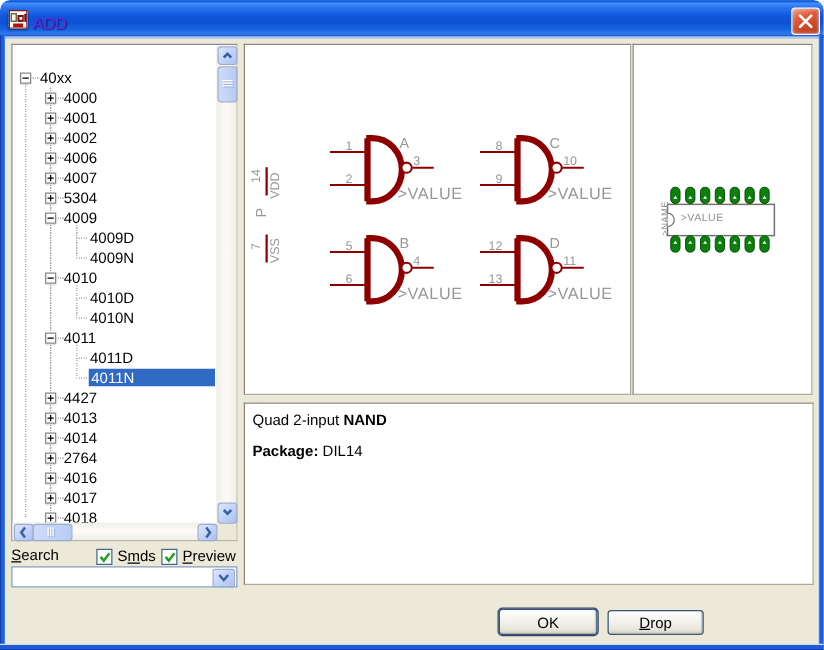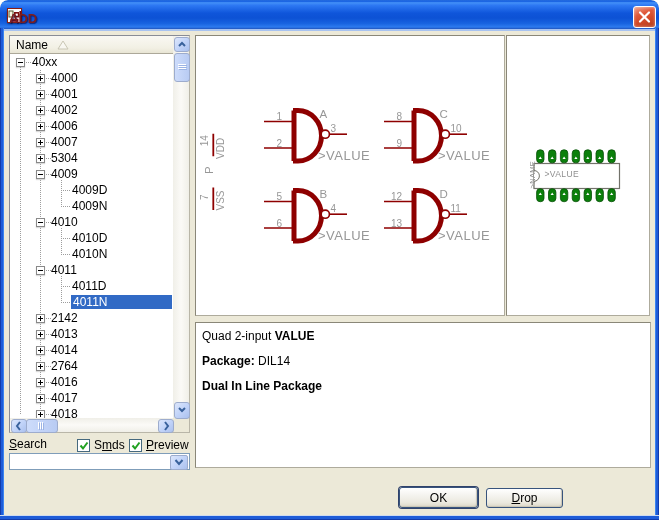--- a/index.html
+++ b/index.html
@@ -7,21 +7,21 @@
 .win{position:absolute;left:0;top:0;width:659px;height:520px;background:#ece9d8;overflow:hidden;border-radius:8px 8px 0 0}
 .abs{position:absolute}
 
 .titlebar{left:0;top:0;width:659px;height:30px;border-radius:8px 8px 0 0;
 background:linear-gradient(180deg,#2b71e0 0%,#125cdf 4%,#4390f8 9%,#2d78f3 18%,#0f55da 44%,#0d52d5 60%,#1863e0 78%,#2d7bef 90%,#1941a5 100%);}
 .tb-light{left:4px;top:29px;width:651px;height:2px;background:#a8c3f0}
 .border-l{left:0;top:28px;width:4px;height:492px;background:linear-gradient(90deg,#123bab 0 1px,#1e5cd8 1px 3px,#3a84f0 3px 4px)}
 .border-r{left:655px;top:28px;width:4px;height:492px;background:linear-gradient(270deg,#123bab 0 1px,#1e5cd8 1px 3px,#3a84f0 3px 4px)}
 .border-b{left:0;top:515px;width:659px;height:5px;background:linear-gradient(180deg,#cfdbef 0 1px,#1e5cd8 1px 4px,#123bab 4px 5px)}
 .title-ico{left:7px;top:8px;width:15px;height:15px;background:#fff;border-radius:2px;box-shadow:0 1px 2px rgba(0,0,20,.5)}
-.title-txt{left:9px;top:11px;color:#7f1d1d;font-size:13px;font-weight:bold;letter-spacing:0;text-shadow:1px 1px 1px rgba(0,0,60,.6)}
+.title-txt{left:26px;top:11px;color:#6d28d9;font-size:13px;font-weight:normal;letter-spacing:0;text-shadow:1px 1px 1px rgba(0,0,60,.6)}
 .closebtn{left:633px;top:6px;width:21px;height:20px;border-radius:3px;border:1px solid #fff;
 background:linear-gradient(160deg,#efa28b 0%,#e0593a 35%,#d34a28 60%,#b13c1c 100%);
 box-shadow:inset 0 0 3px rgba(255,255,255,.5)}
 
 .treepanel{left:9px;top:35px;width:179px;height:396px;background:#fff;border:1px solid #898c95;border-right-color:#b9b6a8;border-bottom-color:#b9b6a8}
 .midpanel{left:195px;top:35px;width:308px;height:279px;background:#fff;border:1px solid #8a8778;border-right-color:#aeab9c;border-bottom-color:#aeab9c}
 .rightpanel{left:506px;top:35px;width:142px;height:279px;background:#fff;border:1px solid #8a8778;border-right-color:#aeab9c;border-bottom-color:#aeab9c}
 .descpanel{left:195px;top:322px;width:454px;height:144px;background:#fff;border:1px solid #8a8778;border-right-color:#aeab9c;border-bottom-color:#aeab9c;font-size:12px;color:#000}
 .descpanel .l1{left:6px;top:6px}
 .descpanel .l2{left:6px;top:31px}
@@ -77,26 +77,20 @@
   <div class="abs closebtn">
     <svg width="21" height="20" style="position:absolute;left:0;top:0">
       <path d="M6 5.5 L15 14.5 M15 5.5 L6 14.5" stroke="#fff" stroke-width="2.2" stroke-linecap="round"></path>
     </svg>
   </div>
   <div class="abs border-l"></div>
   <div class="abs border-r"></div>
   <div class="abs border-b"></div>
 
   <div class="abs treepanel" id="tree">
-  <div class="hdr">
-        <div class="abs hdr-txt">Name</div>
-        <svg class="abs" style="left:47px;top:4px" width="12" height="10">
-          <path d="M6 1 L11 9 L1 9 Z" fill="rgba(255,255,255,0.45)" stroke="#c9c6b4" stroke-width="1"></path>
-        </svg>
-      </div>
   <div class="vdot" style="left:10px;top:31px;height:348px"></div>
   <div class="vdot" style="left:30px;top:34px;height:344px"></div>
   <div class="vdot" style="left:51px;top:144px;height:26px"></div>
   <div class="vdot" style="left:51px;top:192px;height:26px"></div>
   <div class="vdot" style="left:51px;top:240px;height:26px"></div>
   <div class="box " style="left:6px;top:22px">
         <i></i>
       </div>
   <div class="hdot" style="left:16px;top:26px;width:5px"></div>
   <div class="item" style="left:22px;top:18px">40xx</div>
@@ -163,21 +157,21 @@
   <div class="item" style="left:62px;top:242px">4011D</div>
   <div class="hdot" style="left:51px;top:266px;width:9px"></div>
   <div class="sel" style="top:259px">
         <div class="sel-txt">4011N</div>
       </div>
   <div class="box plus" style="left:26px;top:278px">
         <i></i>
         <b></b>
       </div>
   <div class="hdot" style="left:36px;top:282px;width:5px"></div>
-  <div class="item" style="left:41px;top:274px">2142</div>
+  <div class="item" style="left:41px;top:274px">4427</div>
   <div class="box plus" style="left:26px;top:294px">
         <i></i>
         <b></b>
       </div>
   <div class="hdot" style="left:36px;top:298px;width:5px"></div>
   <div class="item" style="left:41px;top:290px">4013</div>
   <div class="box plus" style="left:26px;top:310px">
         <i></i>
         <b></b>
       </div>
@@ -312,23 +306,22 @@
       <path d="M598.1,194.9 L599.7,192.5 L601.3,194.9 Z" fill="#fff"></path>
       <rect x="607.9" y="149.8" width="7.4" height="13" rx="3.4" fill="#0b800b" stroke="#074f07" stroke-width="0.8"></rect>
       <path d="M610.0,159.0 L611.6,156.6 L613.2,159.0 Z" fill="#fff"></path>
       <rect x="607.9" y="188.7" width="7.4" height="13" rx="3.4" fill="#0b800b" stroke="#074f07" stroke-width="0.8"></rect>
       <path d="M610.0,194.9 L611.6,192.5 L613.2,194.9 Z" fill="#fff"></path>
   <text transform="translate(534.5,188.5) rotate(-90)" font-size="7.5" fill="#8f8f8f" letter-spacing="0.3">&gt;NAME</text>
   <text x="544.5" y="177" font-size="8.5" fill="#8f8f8f" letter-spacing="0.4">&gt;VALUE</text>
   </svg>
 
   <div class="abs descpanel">
-    <div class="abs l1">Quad 2-input <b>VALUE</b></div>
+    <div class="abs l1">Quad 2-input <b>NAND</b></div>
     <div class="abs l2"><b>Package:</b> DIL14</div>
-    <div class="abs l3"><b>Dual In Line Package</b></div>
   </div>
 
   <div class="abs lbl" style="left:9px;top:437px"><u>S</u>earch</div>
   <div class="abs cb" style="left:77px;top:439px">
       <svg width="12" height="12" style="position:absolute;left:0;top:0">
         <path d="M2.5 5.5 L5 8.5 L9.5 2.5" fill="none" stroke="#21a121" stroke-width="2"></path>
       </svg>
     </div>
   <div class="abs lbl" style="left:94px;top:438px">S<u>m</u>ds</div>
   <div class="abs cb" style="left:129px;top:439px">

